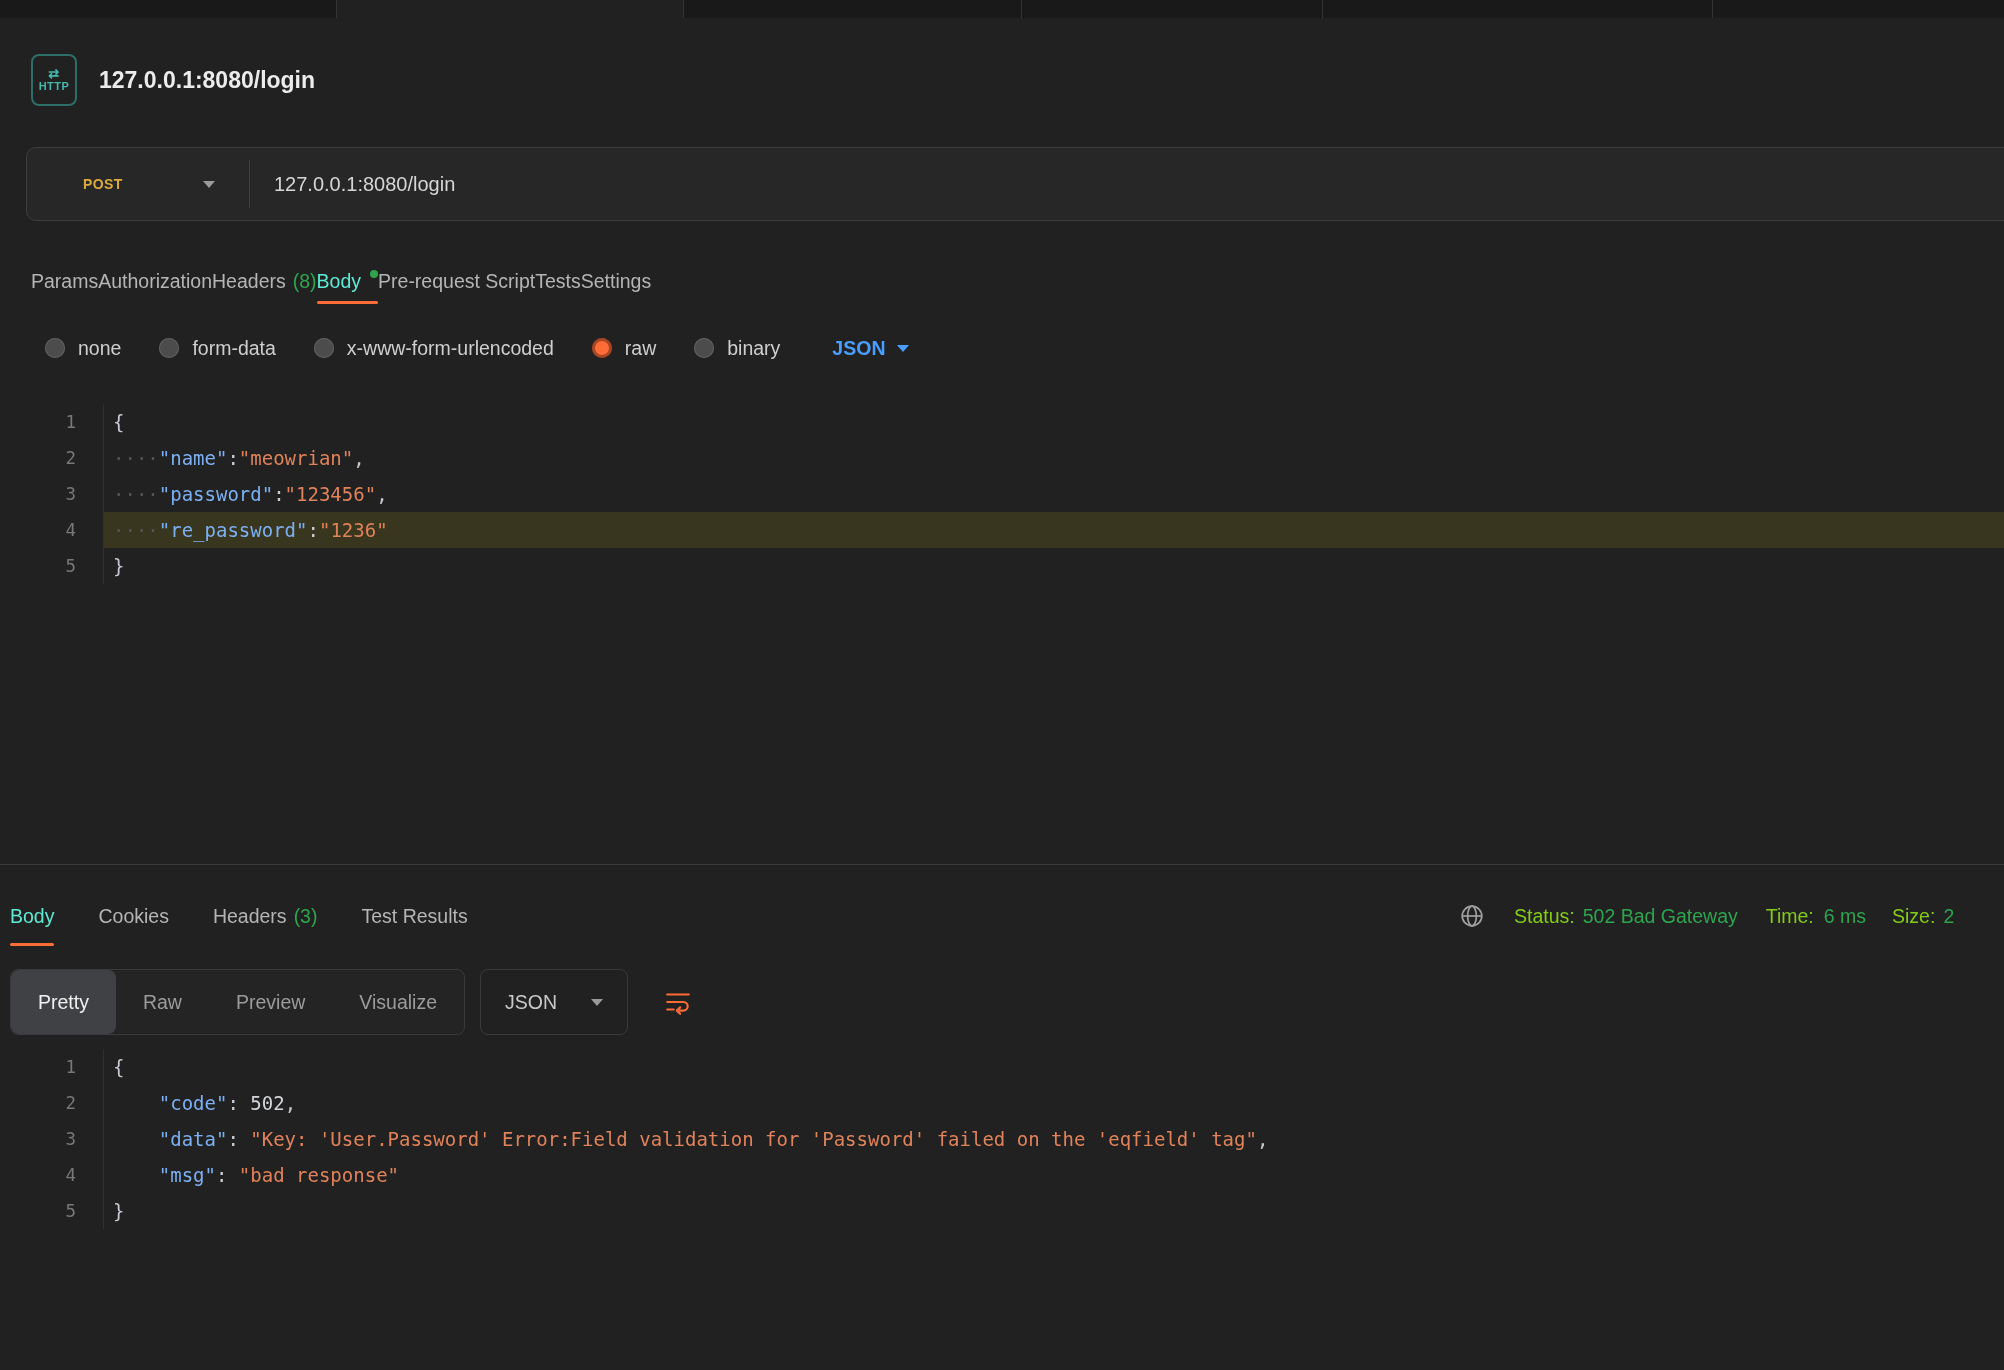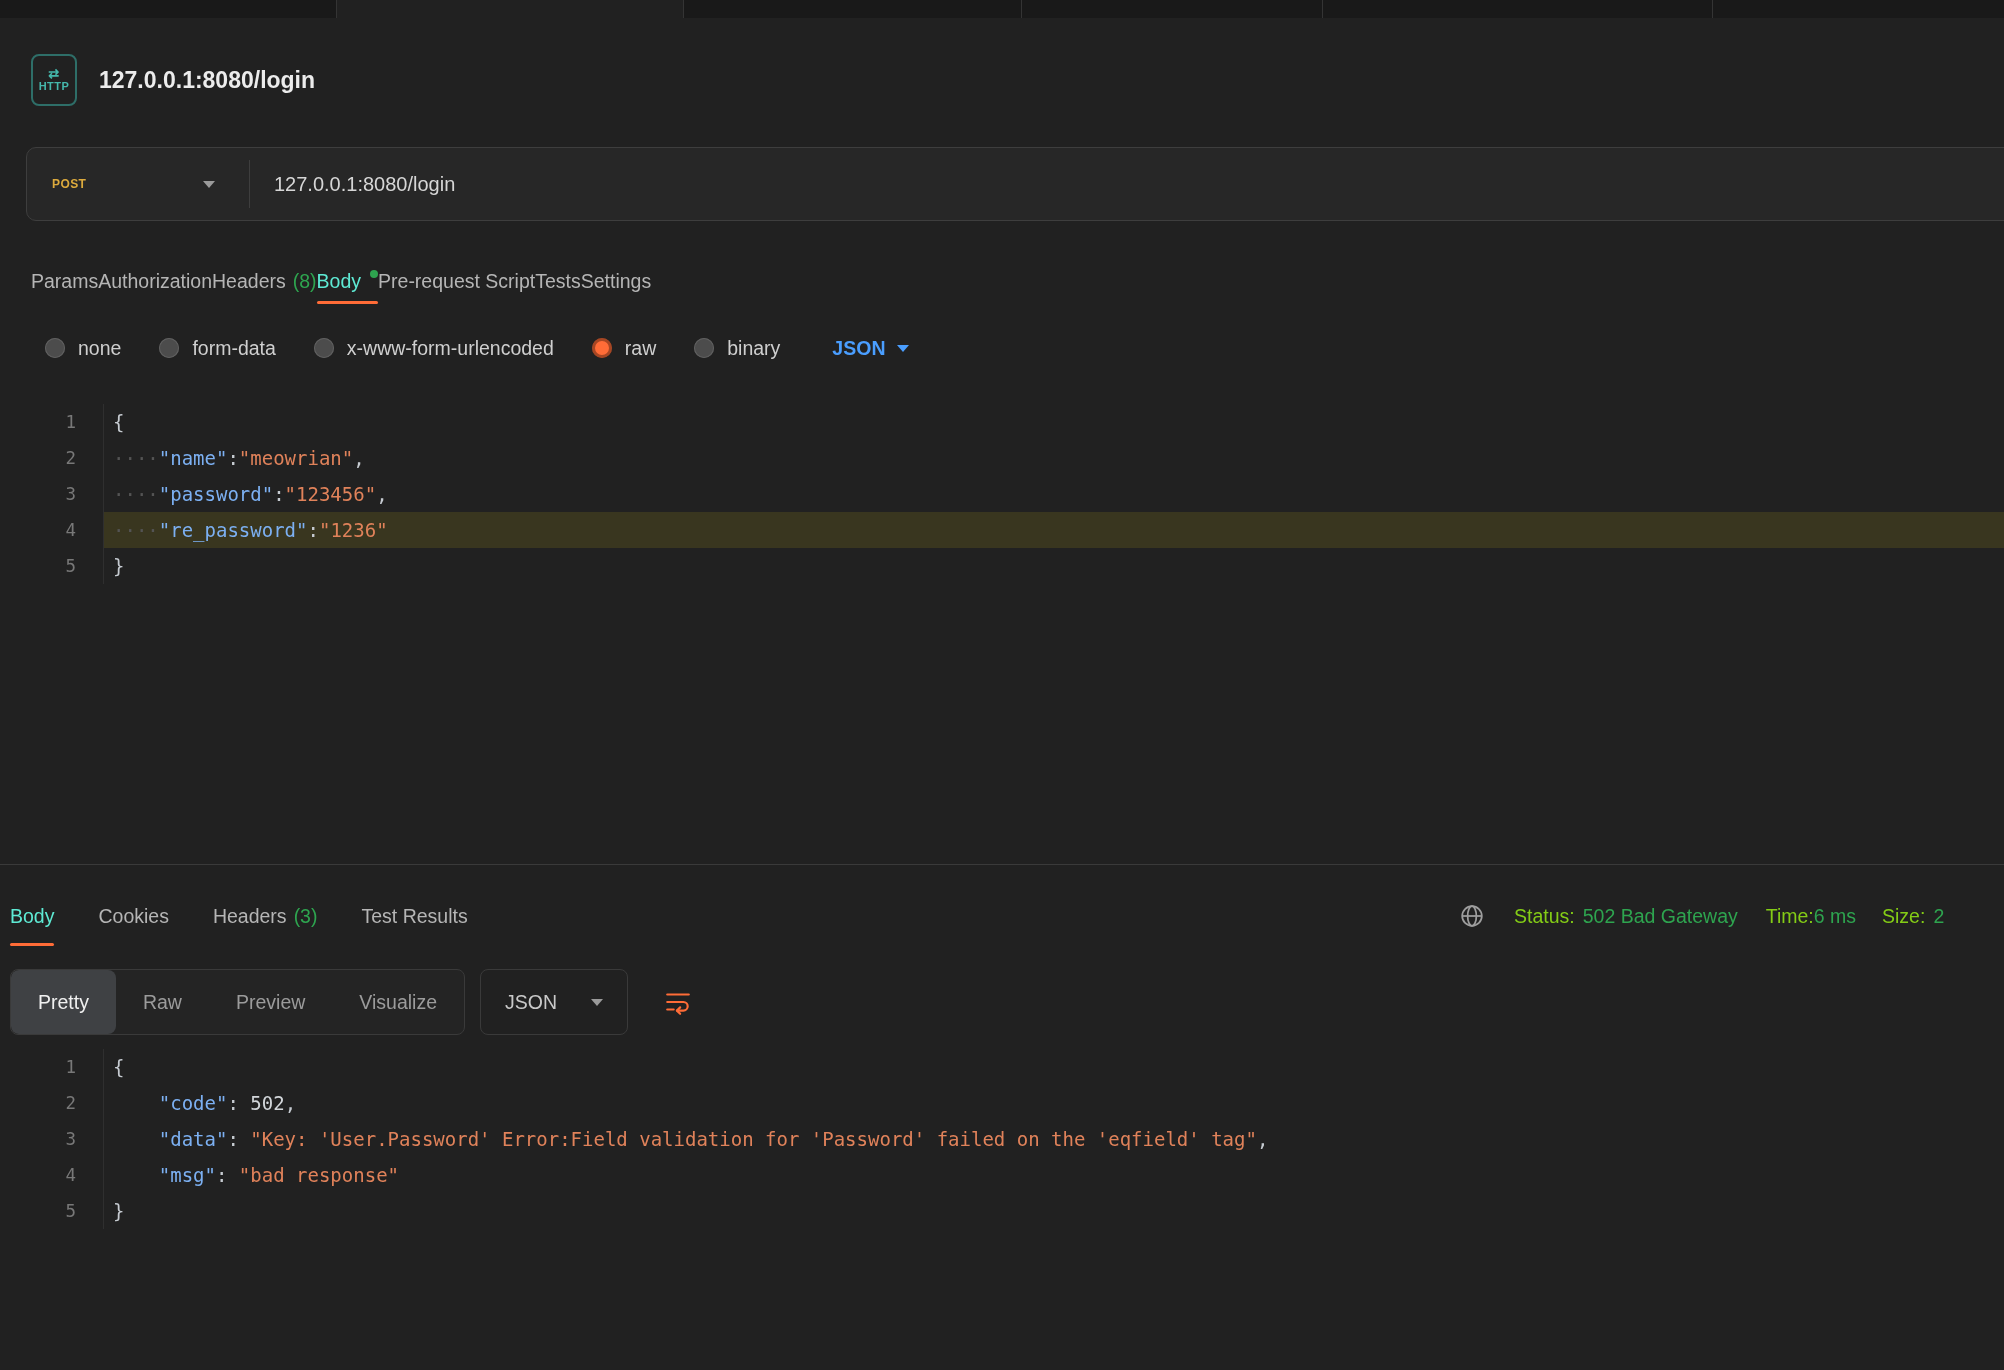--- a/index.html
+++ b/index.html
@@ -28,21 +28,21 @@
   .http-badge .arrows { font-size:13px; line-height:1; }
   .request-title { font-size:23px; font-weight:bold; color:#ececec; }
 
   
   .url-bar {
     position:absolute; left:26px; right:-14px; top:147px; height:74px;
     background:#272727; border:1px solid #3e3e3e; border-radius:10px;
     display:flex; align-items:center;
   }
   .method-select { width:222px; height:100%; display:flex; align-items:center; justify-content:space-between; padding:0 34px 0 25px; cursor:pointer; }
-  .method-label { color:#dcaa3d; font-weight:bold; font-size:12px; letter-spacing:0.4px; }
+  .method-label { color:#dcaa3d; font-weight:bold; font-size:14px; letter-spacing:0.4px;margin-left:31px; }
   .caret { width:0; height:0; border-left:6px solid transparent; border-right:6px solid transparent; border-top:7px solid currentColor; display:inline-block; }
   .caret-gray { color:#9a9a9a; }
   .url-divider { width:1px; height:48px; background:#3e3e3e; }
   .url-text { padding-left:24px; font-size:20px; color:#d6d6d6; }
 
   
   .req-tabs { position:absolute; left:31px; top:258px; height:46px; display:flex; align-items:stretch; }
   .rtab { font-size:19.5px; color:#b5b5b5; position:relative; display:flex; align-items:center; cursor:pointer; }
   .rtab .count { color:#2ea44f; margin-left:7px; }
   .rtab.active { color:#5eead4; }
@@ -76,21 +76,21 @@
   
   .split { position:absolute; top:864px; left:0; right:0; height:1px; background:#3a3a3a; }
 
   
   .resp-header { position:absolute; top:886px; left:10px; right:0; height:60px; }
   .resp-tabs { display:flex; gap:44px; height:100%; align-items:stretch; }
   .resp-status { position:absolute; left:1450px; top:0; height:60px; display:flex; align-items:center; white-space:nowrap; font-size:19.5px; }
   .resp-status .lbl { color:#84cc16; }
   .resp-status .val { color:#2ea44f; }
   .globe { width:24px; height:24px; flex:none; cursor:pointer; }
-  .ml30 { margin-left:30px; } .ml8 { margin-left:8px; } .ml28 { margin-left:28px; } .ml10 { } .ml26 { margin-left:26px; }
+  .ml30 { margin-left:30px; } .ml8 { margin-left:8px; } .ml28 { margin-left:28px; } .ml10 { margin-left:10px; } .ml26 { margin-left:26px; }
 
   
   .resp-toolbar { position:absolute; left:10px; top:969px; height:66px; display:flex; align-items:stretch; }
   .view-group { display:flex; border:1px solid #3a3a3a; border-radius:8px; overflow:hidden; background:#242424; }
   .view-seg { padding:0 27px; display:flex; align-items:center; font-size:19.5px; color:#9b9b9b; cursor:pointer; }
   .view-seg.active { background:#3f4144; color:#f0f0f0; border-radius:8px; }
   .json-btn { margin-left:15px; border:1px solid #3a3a3a; border-radius:8px; display:flex; align-items:center; padding:0 24px; gap:34px; color:#c9c9c9; font-size:19.5px; cursor:pointer; }
   .wrap-btn { margin-left:22px; width:56px; display:flex; align-items:center; justify-content:center; cursor:pointer; background:none; border:none; }
 </style>
 </head>

